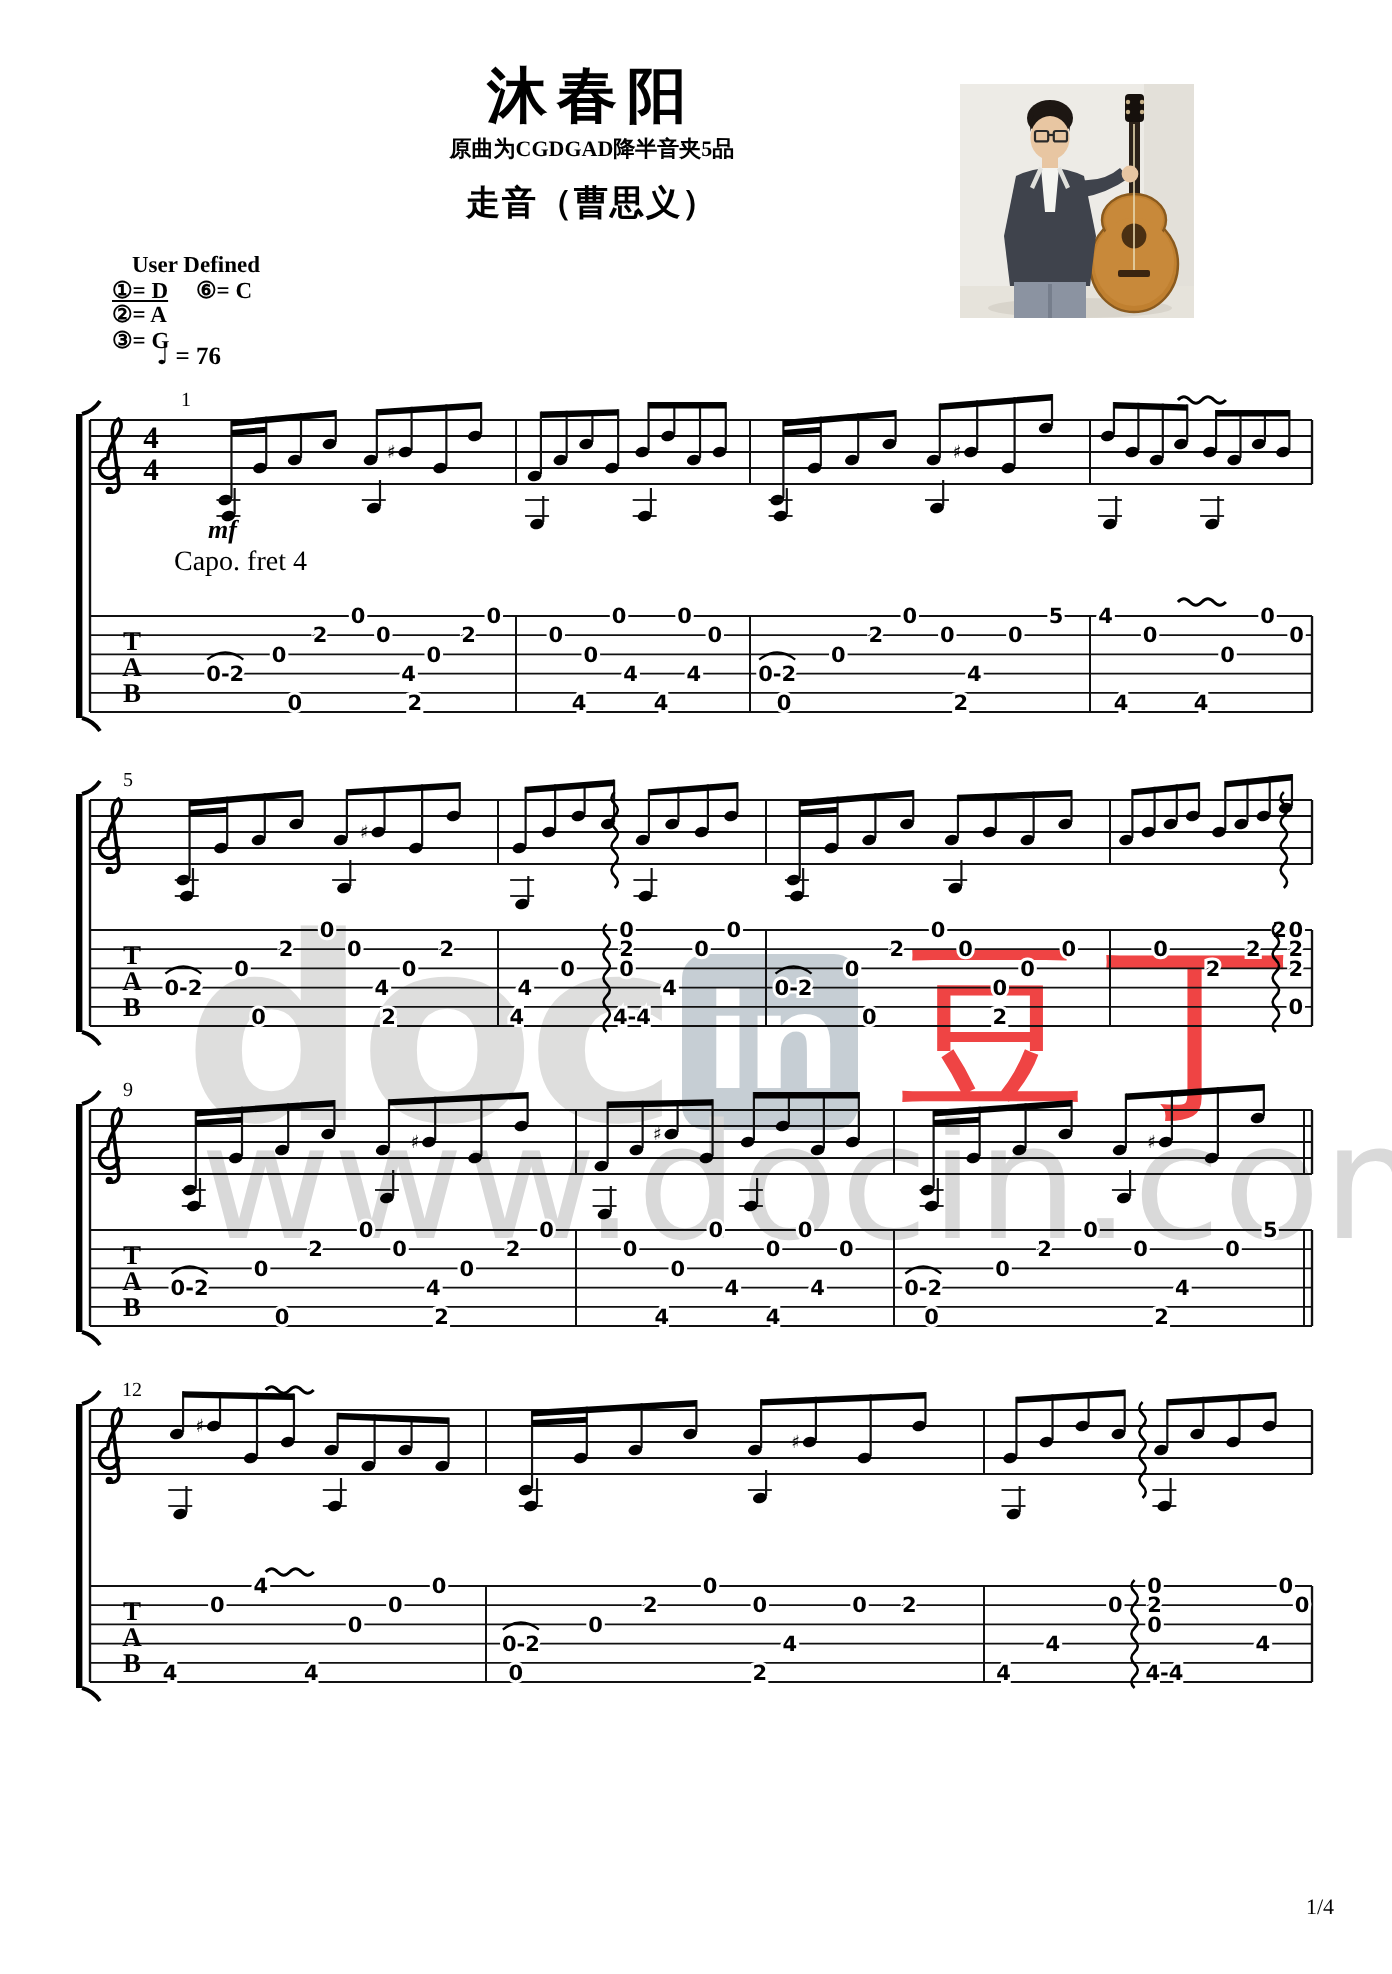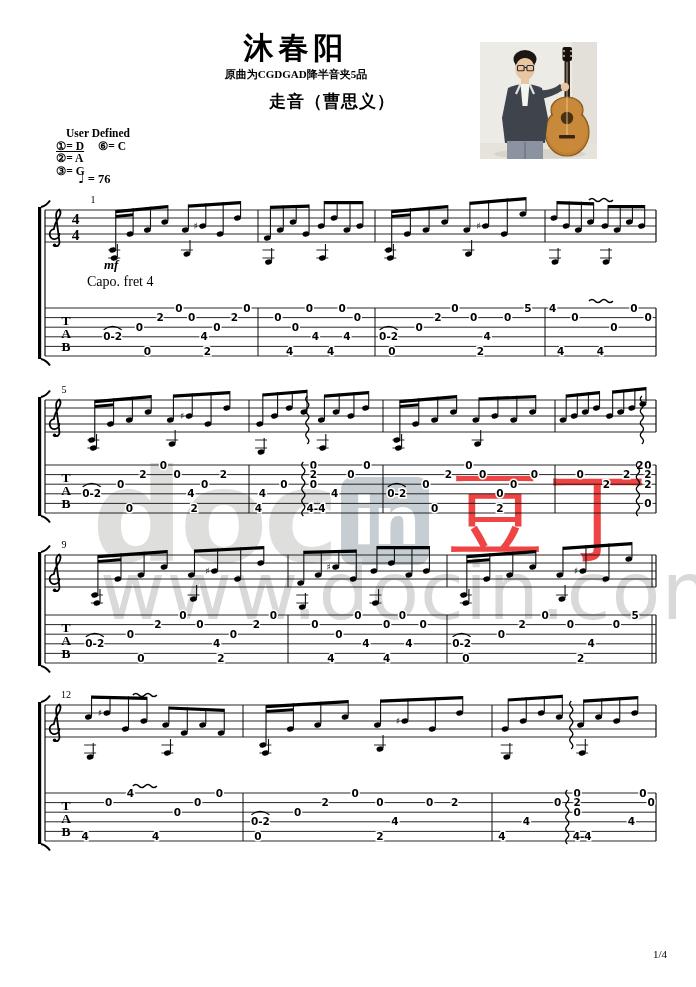--- a/index.html
+++ b/index.html
@@ -2,21 +2,21 @@
 <html><head>
 <meta charset="utf-8">
 <style>
   html,body{margin:0;padding:0;background:#888;}
   .page{position:relative;width:696px;height:987px;background:#ffffff;overflow:hidden;
         font-family:"Liberation Serif","DejaVu Serif",serif;color:#000;}
   .abs{position:absolute;}
   .hdr{left:0;width:592px;text-align:center;z-index:3;}
   .title{top:28px;font-size:30px;font-weight:bold;letter-spacing:5px;}
   .subtitle{top:67px;font-size:11px;font-weight:bold;}
-  .artist{top:90px;font-size:17px;font-weight:bold;letter-spacing:1px;padding-left:36px;}
+  .artist{top:90px;font-size:17px;font-weight:bold;letter-spacing:1px;}
   .photo{left:480px;top:42px;width:117px;height:117px;z-index:3;}
   .tuning{left:56px;top:127px;z-index:3;font-size:11.5px;line-height:12.5px;font-weight:bold;}
   .tuning .hd{padding-left:10px;font-weight:bold;}
   .tuning .r2{display:inline-block;width:42px;text-decoration:underline;}
   .tempo{left:78px;top:170px;z-index:3;font-size:12.5px;font-weight:bold;}
   .tempo .glyph{font-family:"DejaVu Sans",sans-serif;font-size:14px;}
   .mf{left:104px;top:257px;z-index:3;font-size:13px;font-style:italic;font-weight:bold;}
   .capo{left:87px;top:274px;z-index:3;font-size:14px;}
   .pageno{left:640px;top:933px;z-index:3;font-size:11px;width:40px;text-align:center;margin-top:15px;}
   .wm-docin{left:92px;top:417px;height:100px;z-index:1;display:flex;align-items:flex-end;

